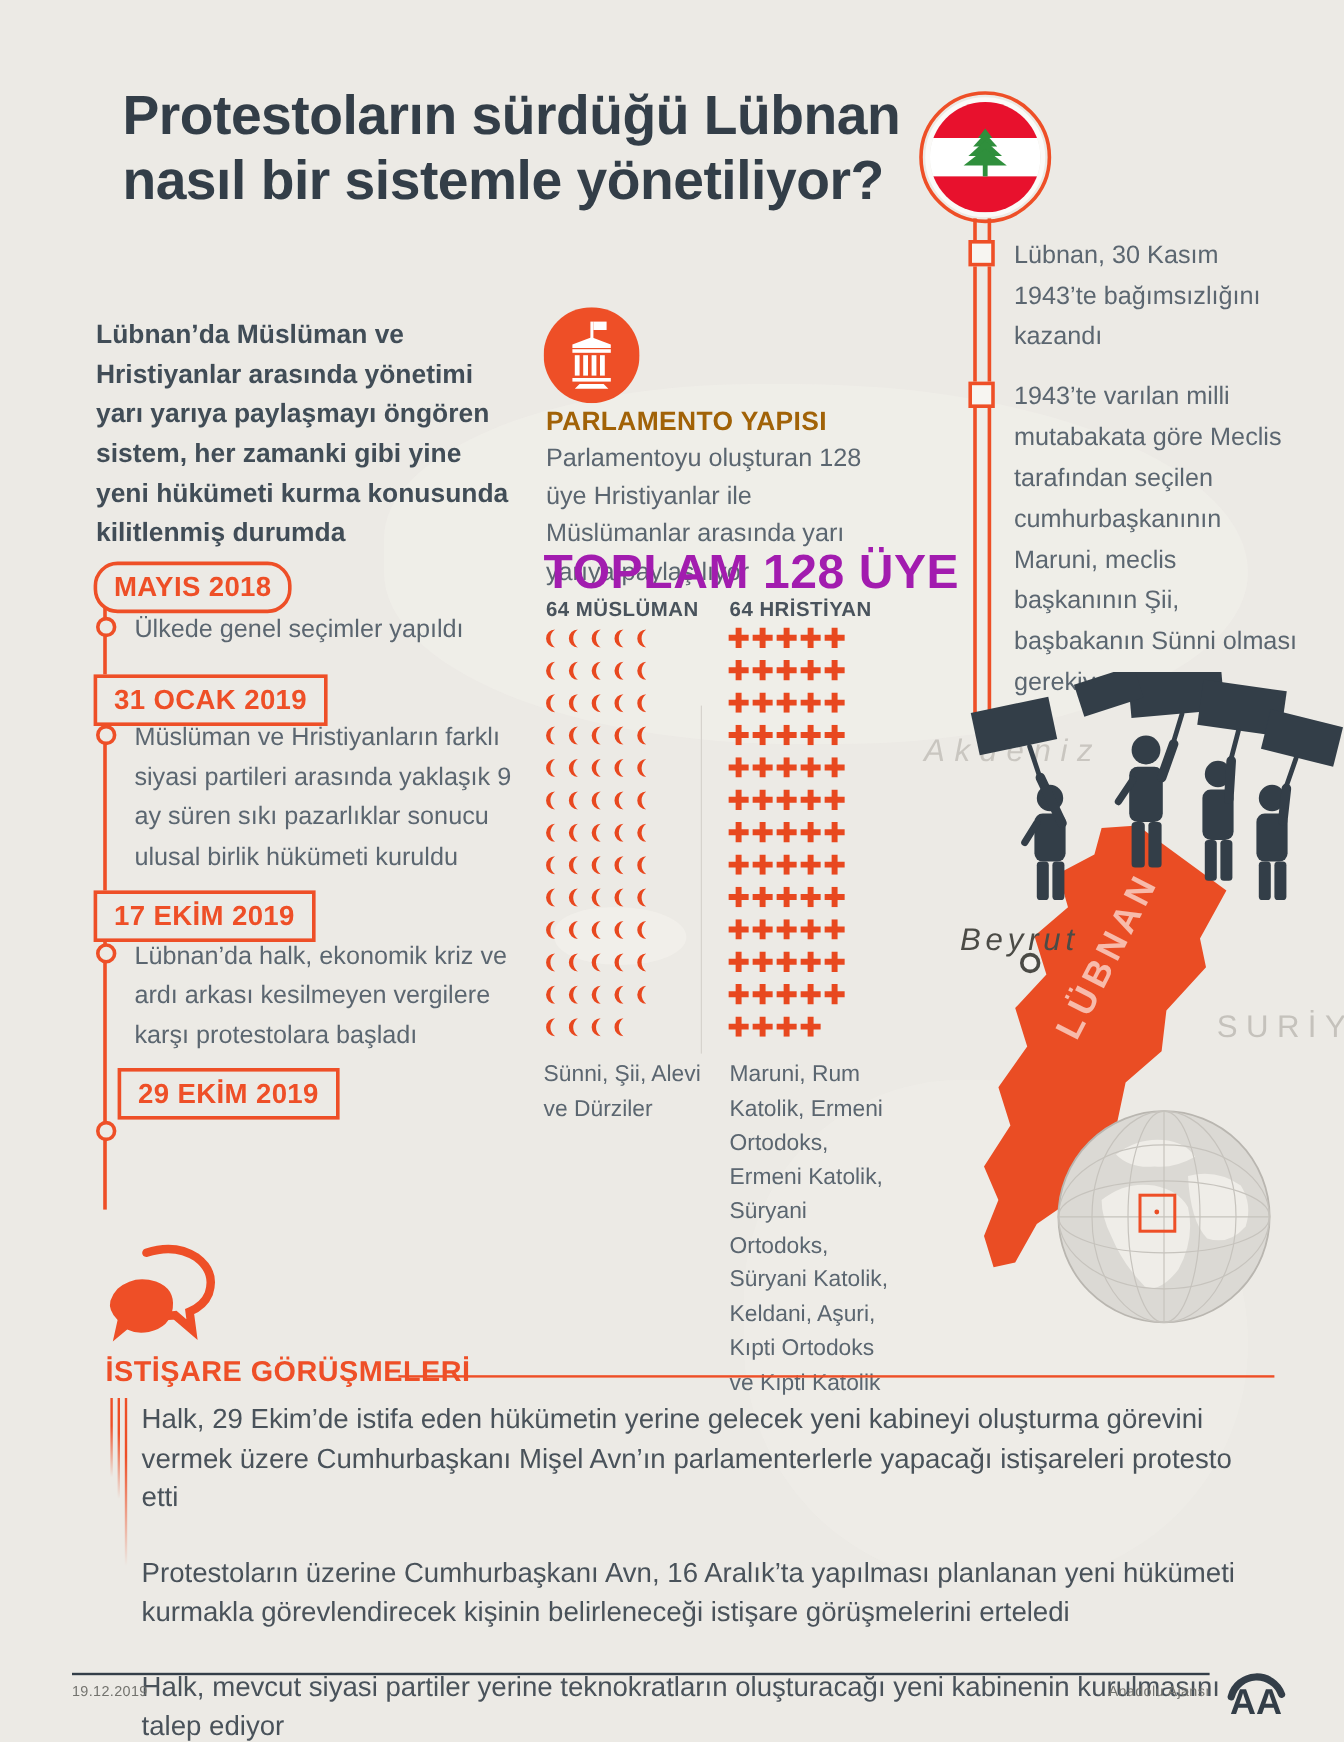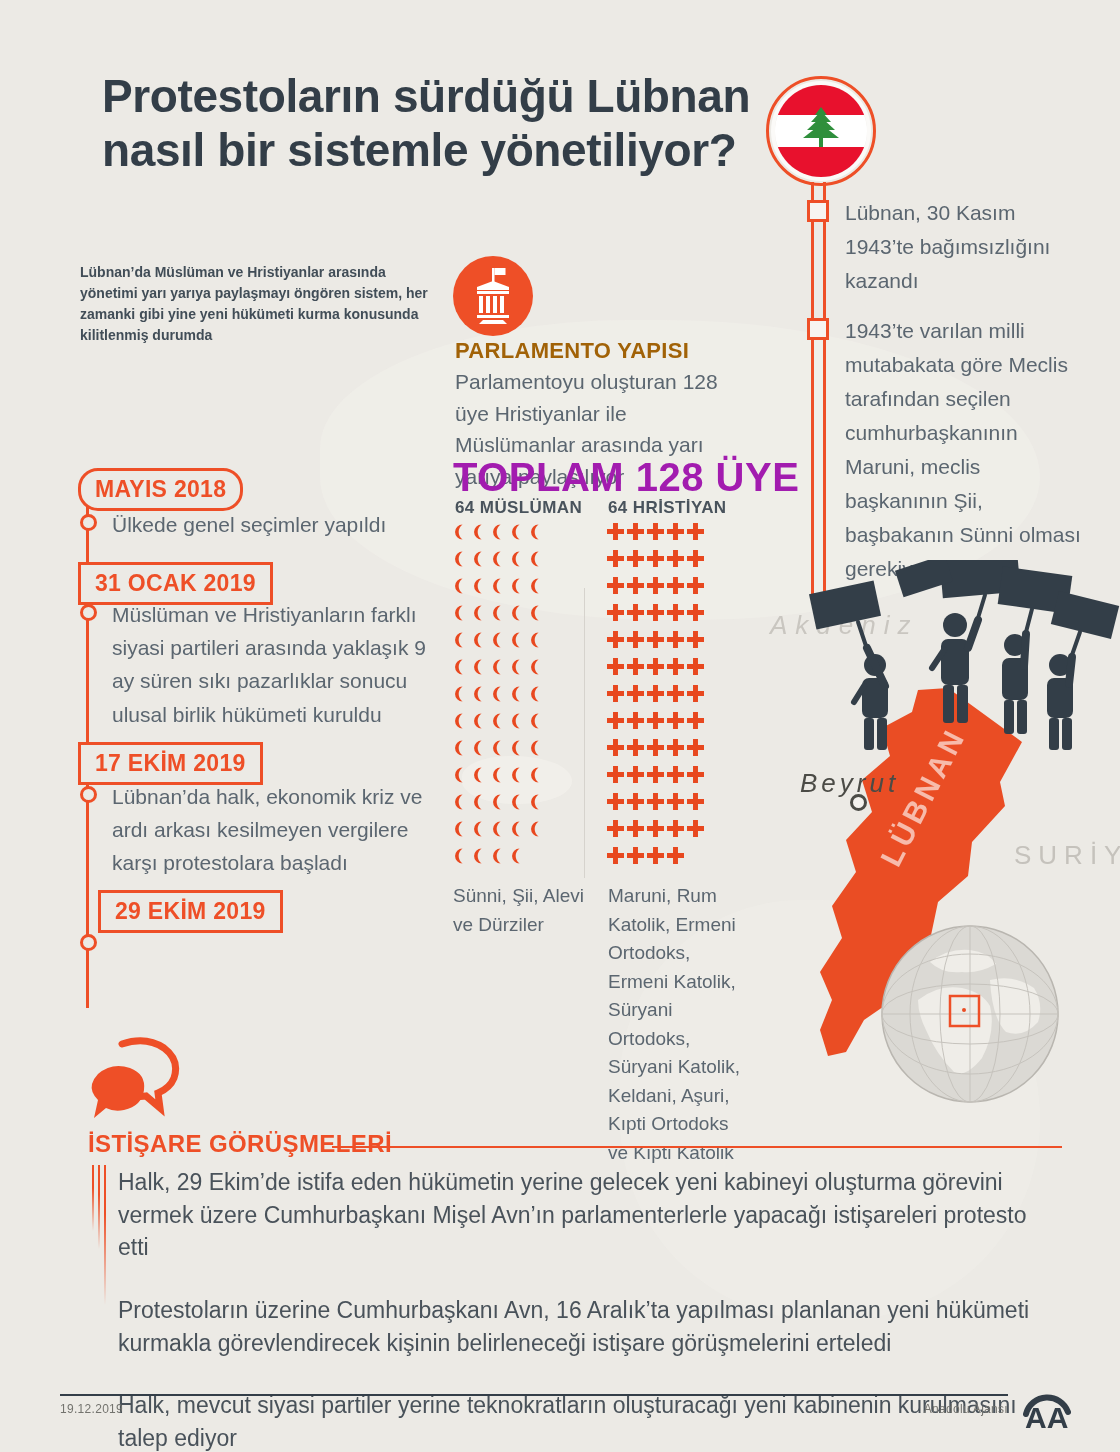--- a/index.html
+++ b/index.html
@@ -6,21 +6,21 @@
   #poster{
     position:relative;width:1120px;height:1452px;margin:0 auto;
     background:#eceae5;overflow:hidden;
     font-family:"Liberation Sans",sans-serif;color:#5b6670;
   }
   .abs{position:absolute;}
   
   .bg-blob{position:absolute;background:#f2f0eb;border-radius:45% 55% 50% 50%;}
   
   .title{font-size:46px;line-height:1.17;font-weight:800;color:#333e48;letter-spacing:-0.4px;margin-left:22px;}
-  .intro{font-size:14px;line-height:1.5;font-weight:700;color:#414d57;}
+  .intro{font-size:22px;line-height:1.5;font-weight:700;color:#414d57;}
   
   .tl-line{width:3px;background:#ee4f27;}
   .tl-datebox{display:inline-block;border:3px solid #ee4f27;background:#eceae5;
     color:#ee4f27;font-weight:800;font-size:23px;padding:5px 14px;letter-spacing:0.3px;}
   .tl-text{font-size:21px;line-height:1.58;color:#5b6670;width:336px;}
   .tl-dot{width:11px;height:11px;border:3px solid #ee4f27;border-radius:50%;background:#eceae5;}
   
   .sec-head{color:#a16207;font-weight:800;font-size:22px;letter-spacing:0.3px;}
   .body-text{font-size:21px;line-height:1.5;color:#5b6670;}
   .total-head{color:#a21caf;font-weight:700;font-size:40px;letter-spacing:0.5px;}

